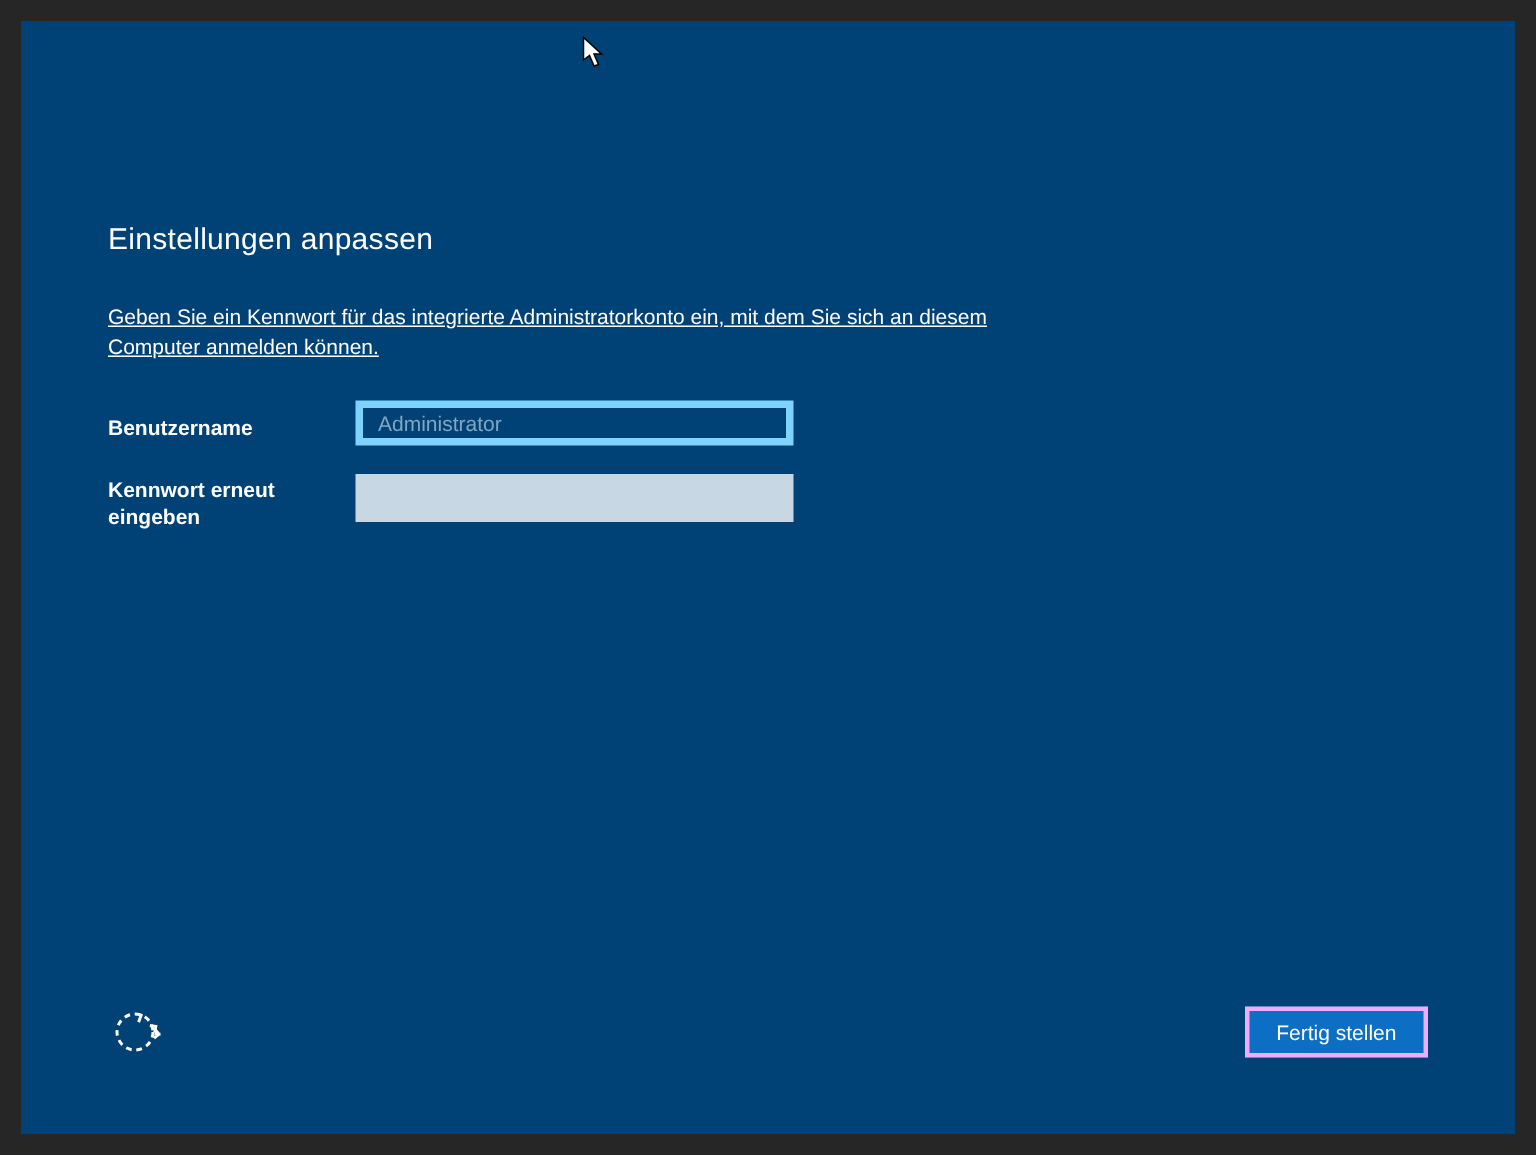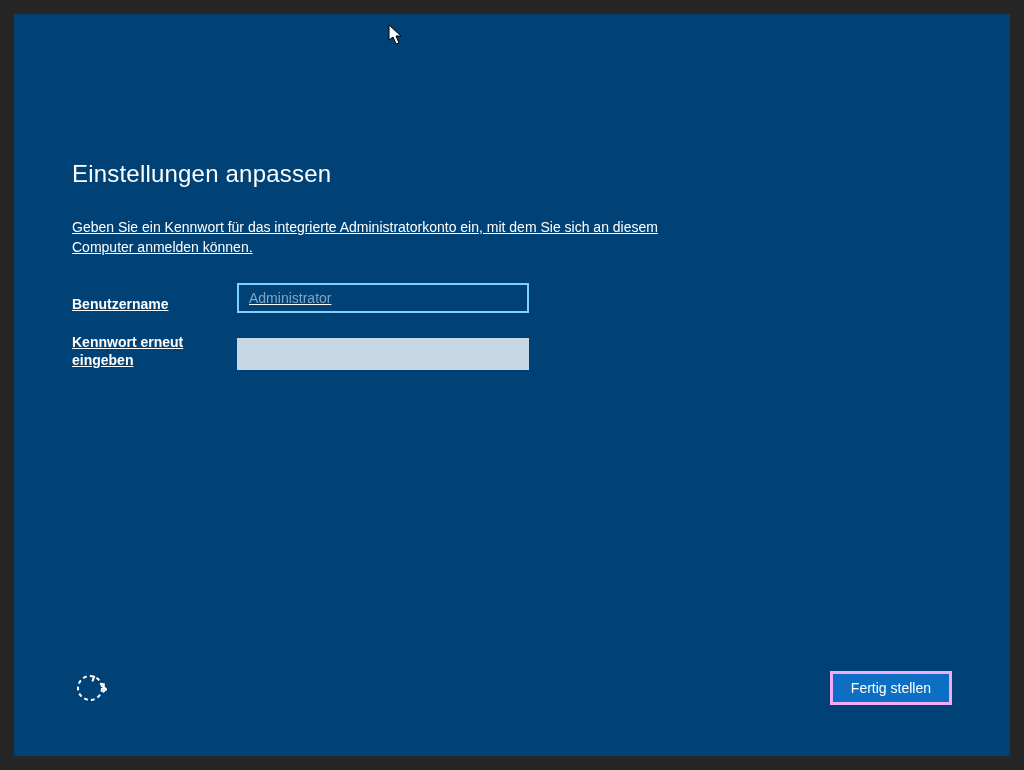--- a/index.html
+++ b/index.html
@@ -25,50 +25,49 @@
     background: #004275;
     color: #ffffff;
   }
   .content {
     position: absolute;
     left: 58px;
     top: 135px;
     right: 58px;
   }
   .title {
-    font-size: 24px;
+    font-size: 20px;
     font-weight: 300;
-    margin: 11px 0 30px 0;
+    margin: 0 0 30px 0;
     letter-spacing: 0.2px;
   }
   .desc {
     font-size: 14px;
     line-height: 1.4;
     margin: 0 0 26px 0;
     max-width: 620px;
     text-decoration: underline;
   }
   .form-row {
     display: flex;
-    align-items: flex-end;
+    align-items: center;
     margin-bottom: 14px;
-    text-decoration: underline;
   }
   .form-label {
     width: 165px;
     font-size: 14px;
     font-weight: 600;
     padding-top: 6px;
     line-height: 1.3;
   }
   .ro-input {
     box-sizing: border-box;
     width: 292px;
     height: 30px;
-    border: 2px solid #7dd3fc;
+    border: 5px solid #7dd3fc;
     background: transparent;
     color: #7fa6c4;
     font-size: 14px;
     padding: 0 10px;
     outline: none;
   }
   .pw-input {
     box-sizing: border-box;
     width: 292px;
     height: 32px;

